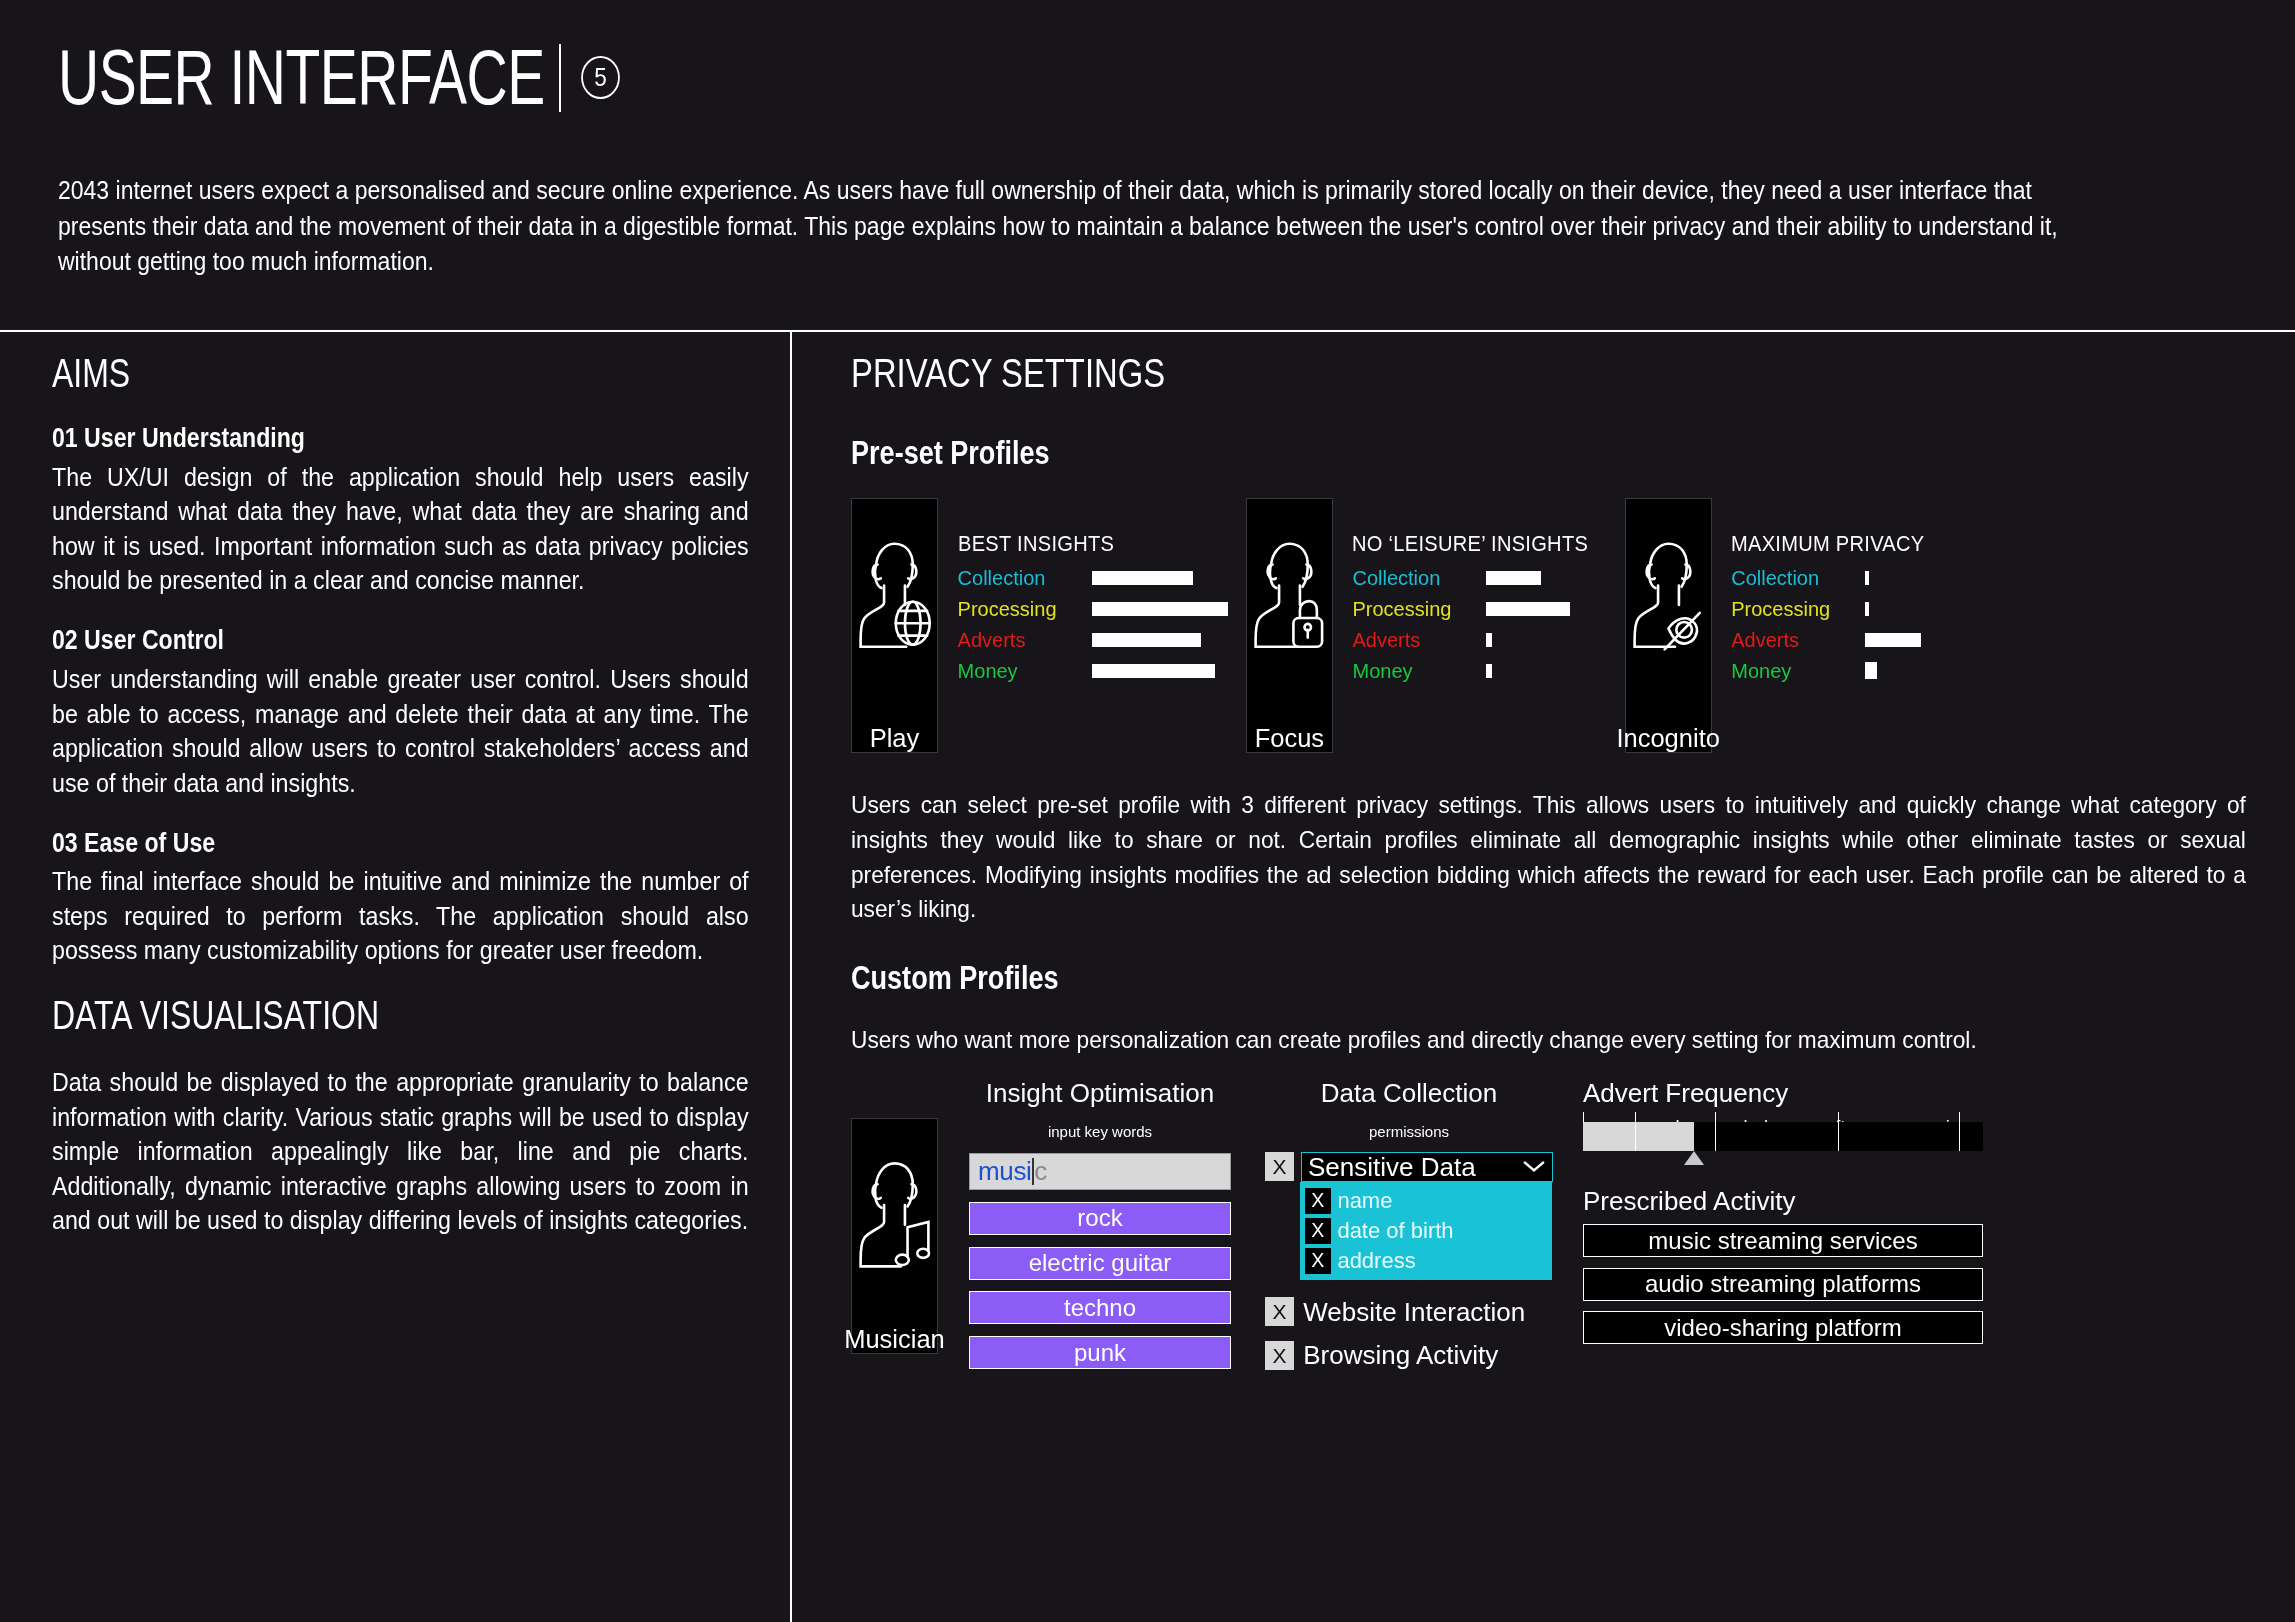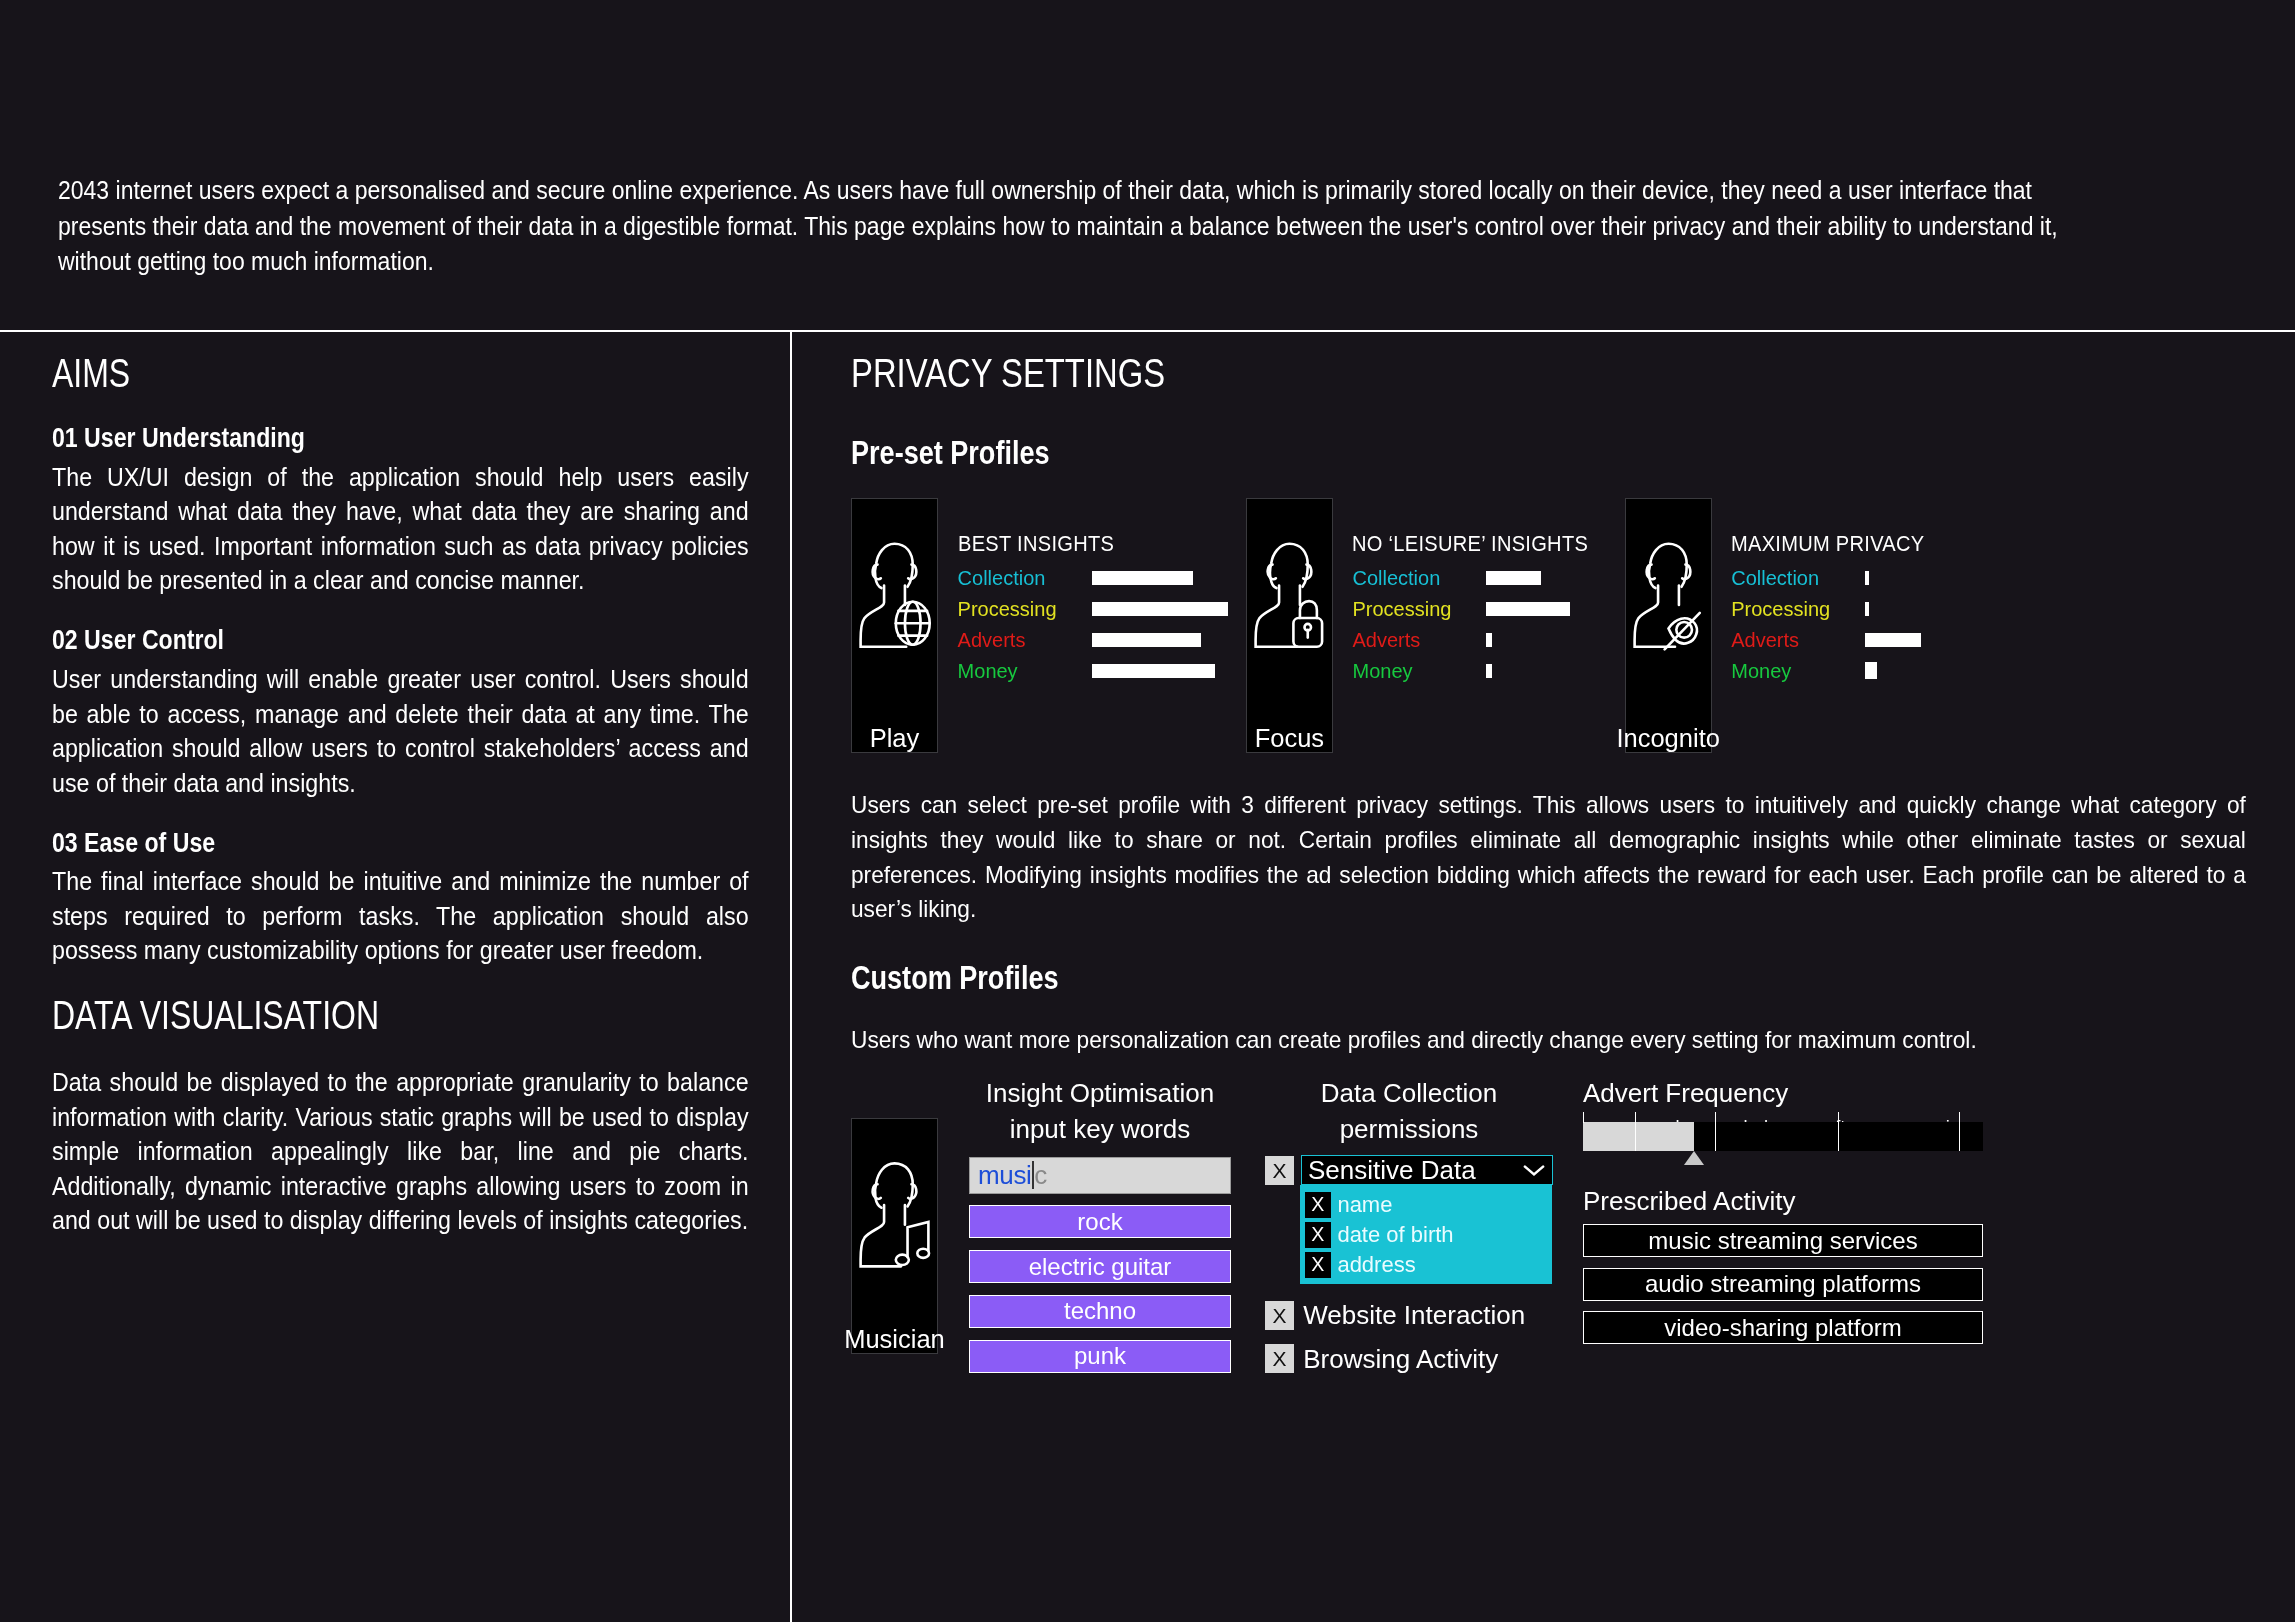--- a/index.html
+++ b/index.html
@@ -56,21 +56,21 @@
            transform:scaleX(.93);transform-origin:left top;white-space:nowrap;}
   .brow{display:flex;align-items:center;height:31px;}
   .blabel{font-size:20px;line-height:1;width:134px;flex:none;}
   .bar{height:13.7px;background:#fff;}
   .pgroup{display:flex;}
   .pgroup + .pgroup{margin-left:22px;}
 
   
   .cwrap{display:flex;align-items:flex-start;margin-top:22px;}
   .colh{font-size:26px;line-height:1.05;text-align:center;}
-  .colsub{font-size:26px;line-height:1.05;text-align:center;margin-top:9px;}
+  .colsub{font-size:15px;line-height:1.05;text-align:center;margin-top:17px;}
 
   .kw-input{width:262px;height:37px;background:#d8d8d8;border:0.7px solid #9a9a9a;
             box-sizing:border-box;display:flex;align-items:center;padding-left:7.9px;
             font-size:26px;margin-top:13px;}
   .kw-typed{color:#1d4ed8;letter-spacing:-0.3px;}
   .kw-caret{width:1.3px;height:27.5px;background:#333;margin:0 0.7px;}
   .kw-ghost{color:#8a8a8a;letter-spacing:-0.3px;}
   .kw-chip{width:262px;height:33px;background:#8b5cf6;border:1.3px solid #fff;
            box-sizing:border-box;display:flex;align-items:center;justify-content:center;
            font-size:24px;margin-top:11.8px;line-height:1;}
@@ -102,20 +102,27 @@
   .pa-title{font-size:26px;line-height:1;margin-top:37px;}
   .pa-chip{width:400px;height:33px;background:#000;border:1.3px solid #fff;box-sizing:border-box;
            display:flex;align-items:center;justify-content:center;font-size:24px;line-height:1;
            margin-top:10.5px;}
 </style>
 </head>
 <body>
 
 <div class="page">
 
+  <div class="hdr">
+    <div class="hdr-row">
+      <div class="hdr-title">USER INTERFACE</div>
+      <div class="hdr-sep"></div>
+      <div class="hdr-badge">5</div>
+    </div>
+  </div>
   <div class="intro">2043 internet users expect a personalised and secure online experience. As users have full ownership of their data, which is primarily stored locally on their device, they need a user interface that presents their data and the movement of their data in a digestible format. This page explains how to maintain a balance between the user's control over their privacy and their ability to understand it, without getting too much information.</div>
 
   <div class="rule"></div>
   <div class="vrule"></div>
 
   <div class="lcol">
     <div class="sec-title">AIMS</div>
 
     <div>
       <div class="aim-h">01 User Understanding</div>

